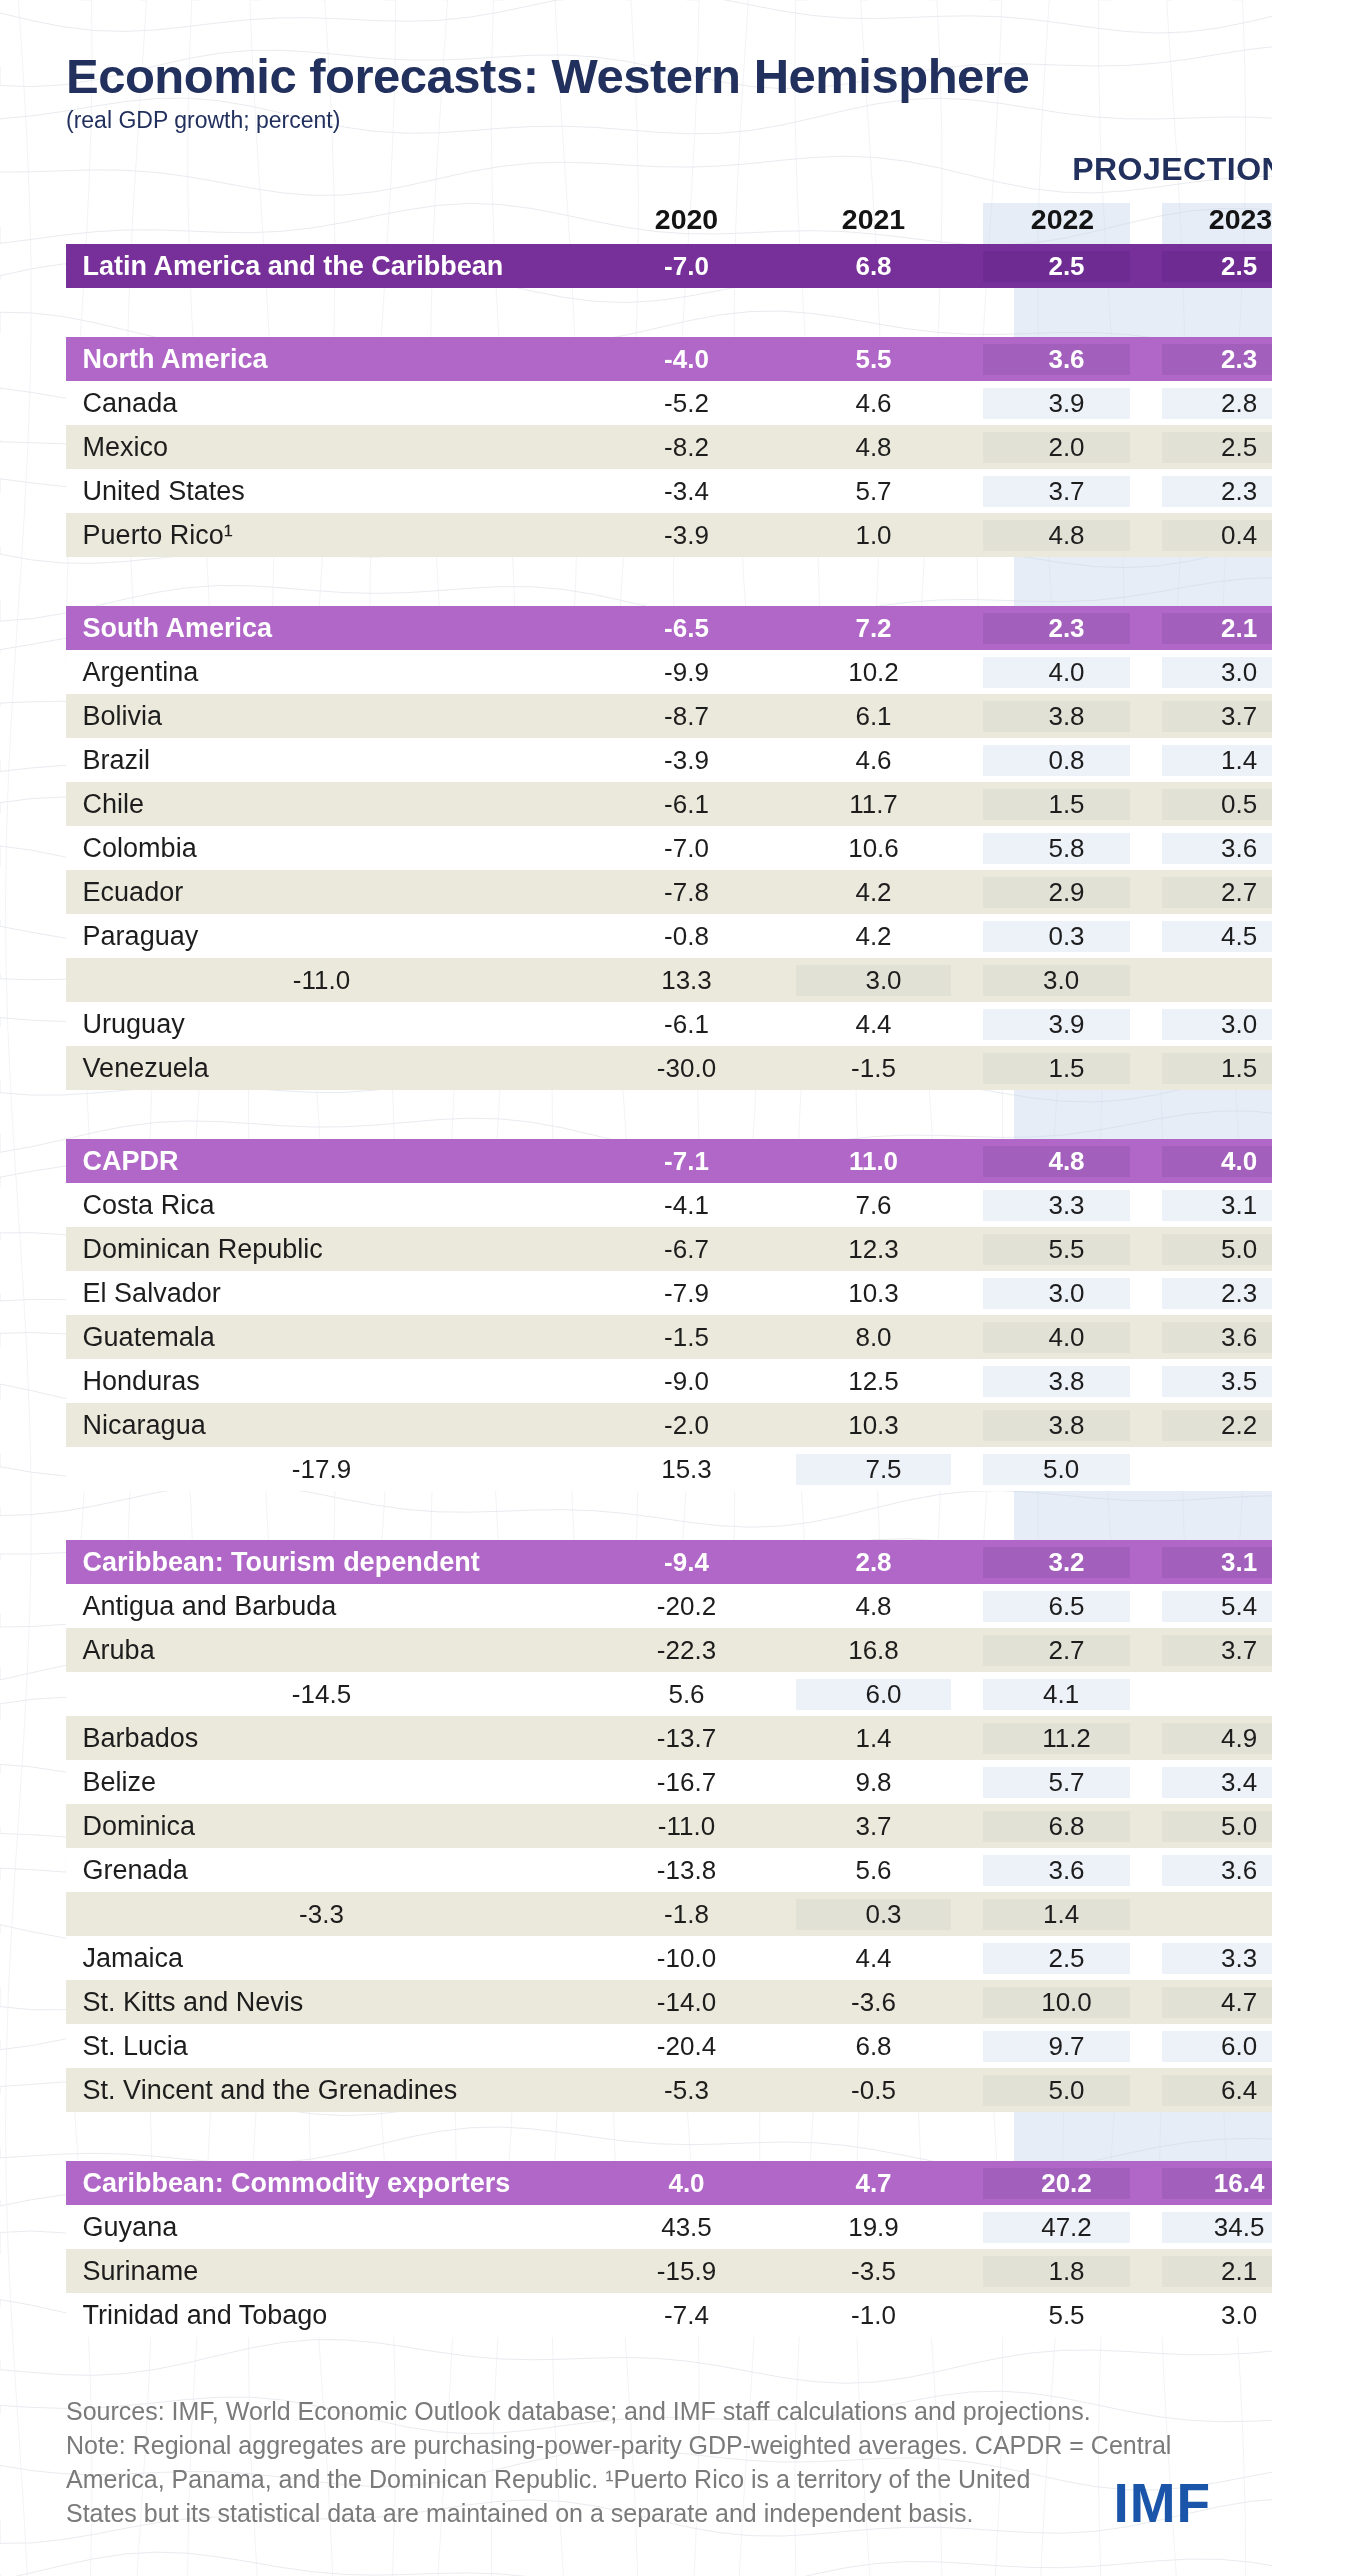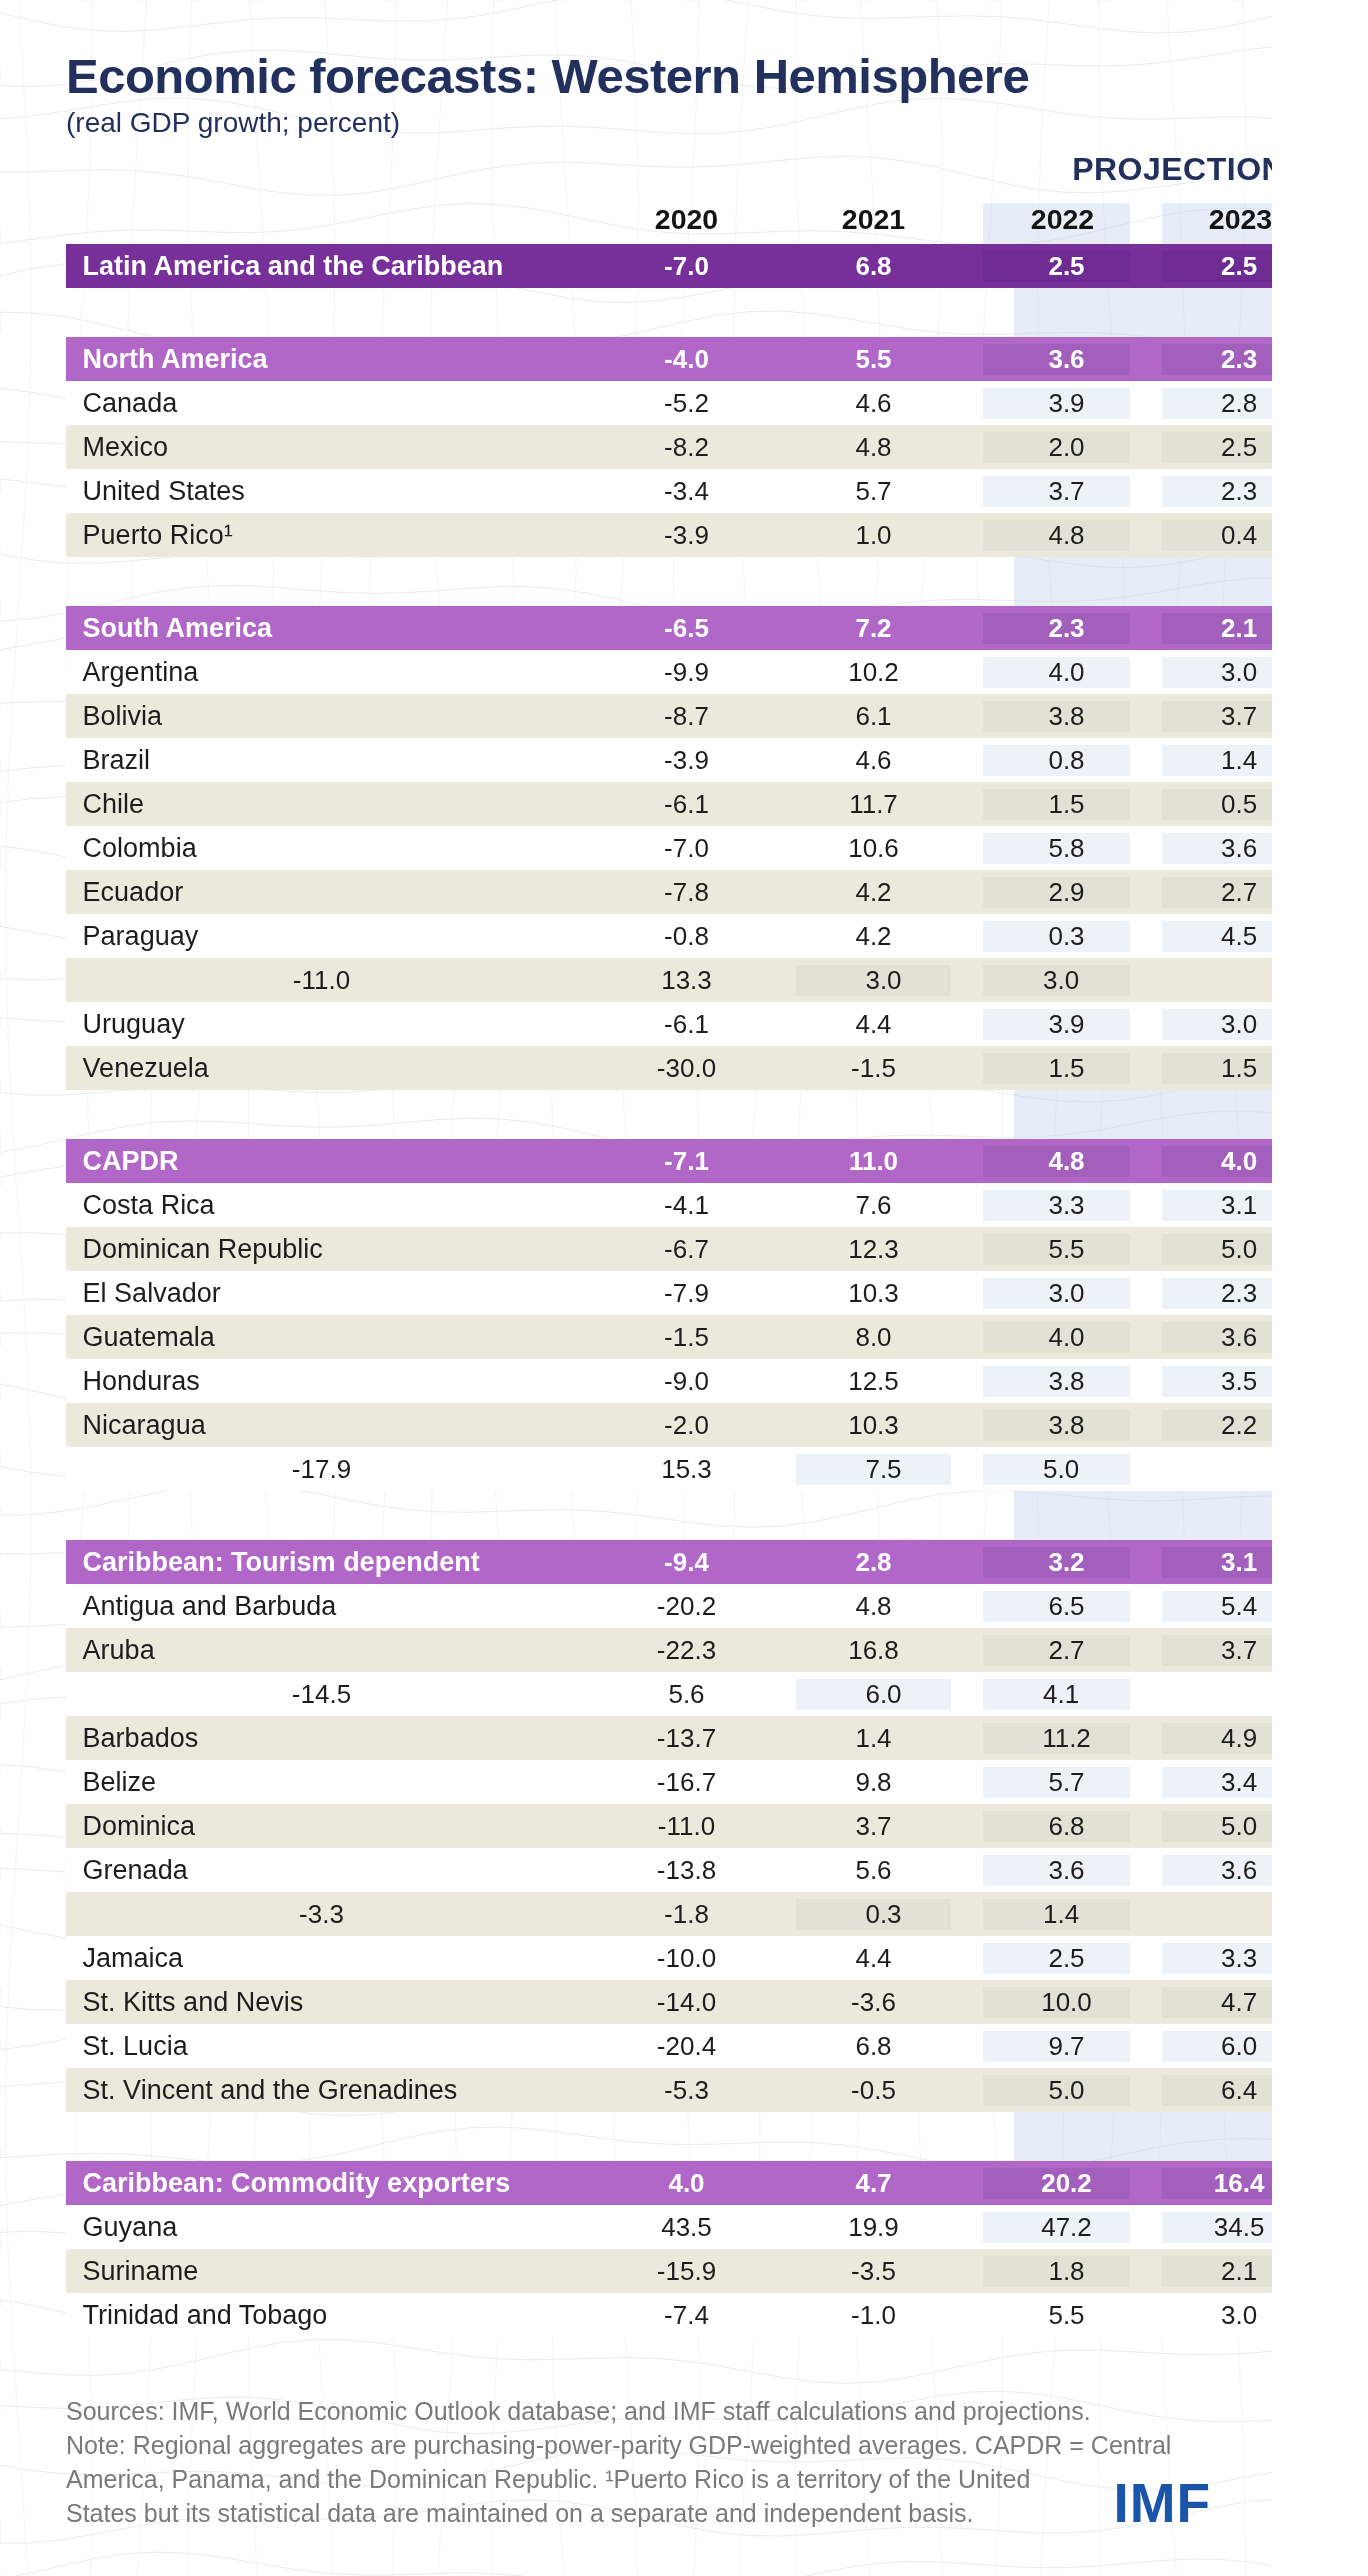--- a/index.html
+++ b/index.html
@@ -1,21 +1,21 @@
 <!DOCTYPE html>
 <html style="--title-navy: #22305e; --main-purple: #772f99; --section-purple: #b067c7; --stripe-beige: #ebe9db; --band-blue: #edf1f8; --band-beige: #e2e1d6; --footer-gray: #7a7a7a; --logo-blue: #1b55a9;font-size:14.7px"><head>
 <meta charset="utf-8">
 <style>
   html,body{margin:0;padding:0;background:#ffffff;}
   .page{position:relative;width:1272px;height:2576px;background:#ffffff;overflow:hidden;
         font-family:"Liberation Sans","DejaVu Sans",sans-serif;}
   #wm{position:absolute;left:0;top:0;}
   .title{position:absolute;left:66px;top:48px;margin:0;font-size:49px;font-weight:700;
          color:var(--title-navy,#22305e);letter-spacing:-0.5px;}
-  .subtitle{position:absolute;left:66px;top:107px;font-size:28px;color:var(--title-navy,#22305e);}
+  .subtitle{position:absolute;left:66px;top:107px;font-size:23px;color:var(--title-navy,#22305e);}
   .table{position:absolute;left:66px;top:152px;width:1241px;}
   .projrow{height:31px;display:flex;justify-content:flex-end;align-items:flex-end;}
   .projlabel{width:293px;text-align:right;font-size:32px;font-weight:700;letter-spacing:0.5px;
              color:var(--title-navy,#22305e);line-height:28px;}
   .trow{display:grid;grid-template-columns:1fr 155px 155px 147px 145px;align-items:center;height:44px;gap:32px;}
   .trow.years{height:61px;align-items:end;}
   .cell{text-align:center;font-size:26px;color:#1d1d1d;}
   .years .cell{padding-bottom:8.3px;font-weight:700;font-size:28.5px;color:#141414;}
   .c2022{padding-left:20px;}
   .c2023{padding-left:9.2px;}

